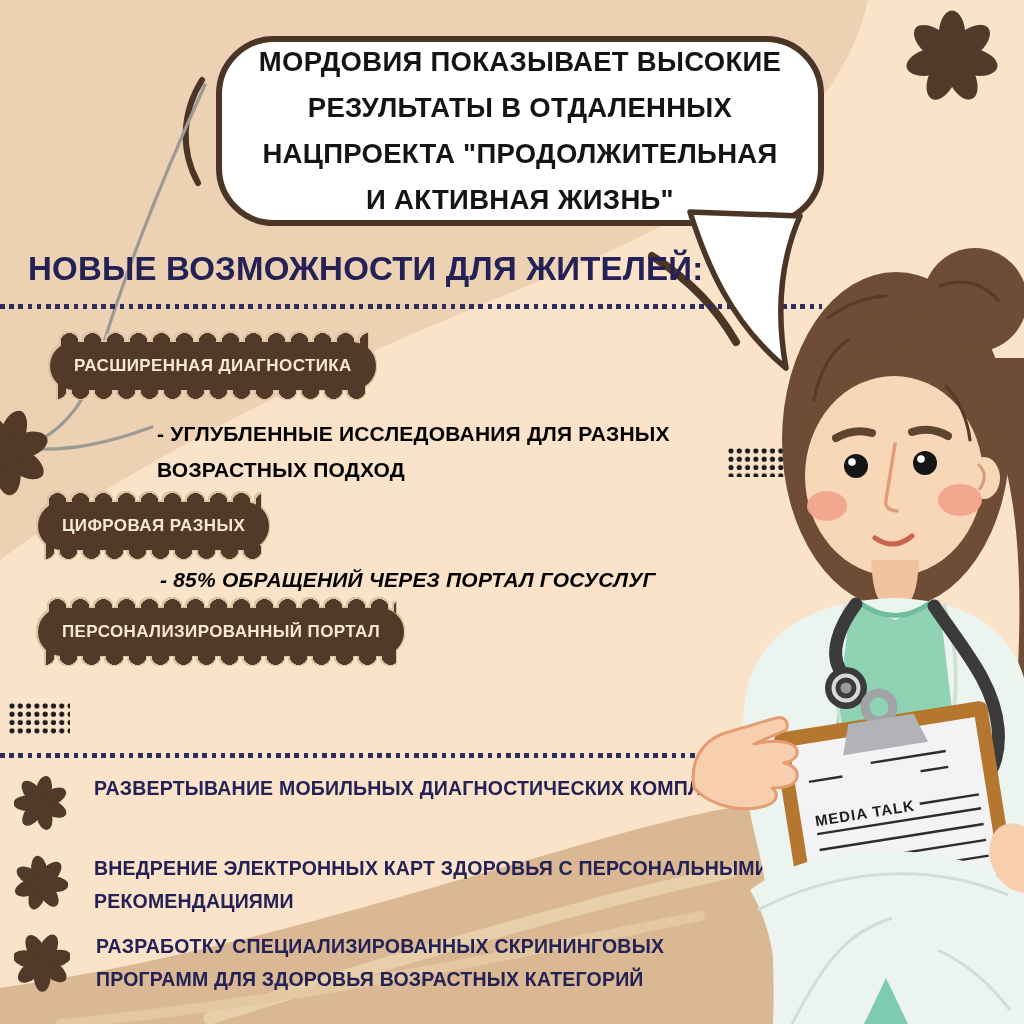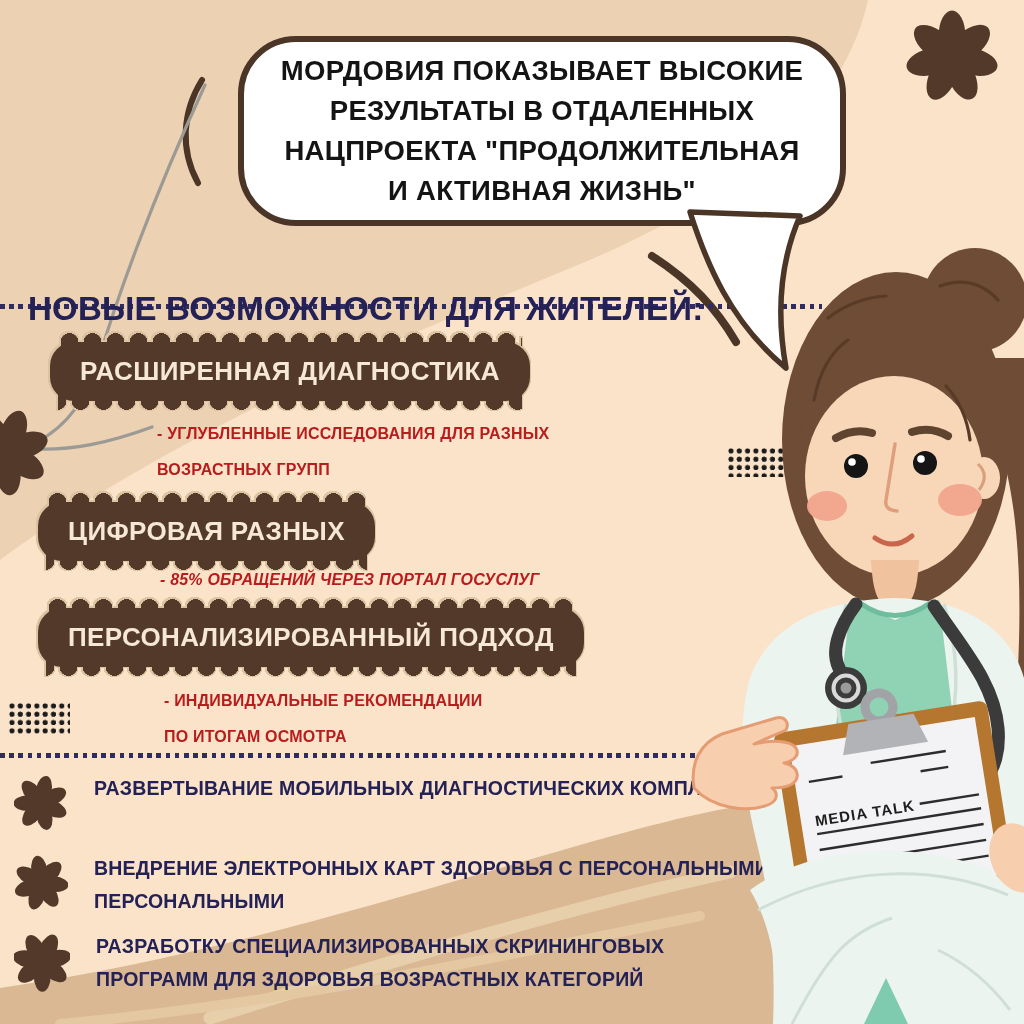--- a/index.html
+++ b/index.html
@@ -5,58 +5,58 @@
   html,body{margin:0;padding:0;background:#888;}
   .canvas{
     position:relative;width:1024px;height:1024px;margin:0 auto;overflow:hidden;
     background:#fbe3c9;font-family:"Liberation Sans",sans-serif;font-weight:700;
   }
   .abs{position:absolute;}
   svg{display:block;}
 
   
   .bubble{
-    left:238px;top:36px;width:596px;height:178px;
+    left:216px;top:36px;width:596px;height:178px;
     background:#ffffff;border:6px solid #4a3527;border-radius:58px;
-    display:flex;flex-direction:column;justify-content:center;align-items:center;
+    display:flex;flex-direction:column;justify-content:space-between;align-items:center;
     z-index:6;
   }
   .bubble-line{
     font-size:27.5px;line-height:40px;color:#141414;letter-spacing:.3px;
     text-align:center;white-space:nowrap;
   }
 
   .heading{
-    left:28px;top:250px;font-size:33px;color:#232155;letter-spacing:.2px;white-space:nowrap;z-index:3;margin-top:40px;
+    left:28px;top:250px;font-size:33px;color:#232155;letter-spacing:.2px;white-space:nowrap;z-index:3;
   }
   .dotline{
     height:5px;z-index:2;
     background:repeating-linear-gradient(90deg,#312c60 0 4.6px,transparent 4.6px 9.2px);
   }
   .dotline1{left:0;top:304px;width:822px;}
   .dotline2{left:0;top:753px;width:706px;}
 
   
   .badge{
     --c:#53392a;
     position:absolute;display:inline-block;background:var(--c);
-    border-radius:24px;padding:14px 30px;color:#f6e8d4;font-size:26px;letter-spacing:.4px;
+    border-radius:24px;padding:14px 24px;color:#f6e8d4;font-size:17px;letter-spacing:.4px;
     white-space:nowrap;z-index:3;
     filter:drop-shadow(1.5px 0 0 #dcc3a2) drop-shadow(-1.5px 0 0 #dcc3a2)
            drop-shadow(0 1.5px 0 #dcc3a2) drop-shadow(0 -1.5px 0 #dcc3a2);
   }
   .badge::before,.badge::after{
     content:"";position:absolute;left:8px;right:8px;height:18px;
     background-image:radial-gradient(circle closest-side,var(--c) 97%,transparent 100%);
     background-size:23px 18px;background-repeat:repeat-x;
   }
   .badge::before{top:-9px;}
   .badge::after{bottom:-9px;background-position:11px 0;}
 
-  .detail{position:absolute;color:#b91c1c;font-size:16px;line-height:36px;letter-spacing:.2px;white-space:nowrap;z-index:3;}
+  .detail{position:absolute;color:#000000;font-size:21px;line-height:36px;letter-spacing:.2px;white-space:nowrap;z-index:3;}
   .detail div{min-height:36px;}
 
   .dotgrid{
     position:absolute;width:62px;height:30px;z-index:2;
     background-image:radial-gradient(circle at 4px 4px,#1c1c1c 2.45px,transparent 2.85px);
     background-size:8.3px 8.3px;
   }
   .grid-right{left:727px;top:447px;}
   .grid-left{left:8px;top:702px;height:34px;}
 
@@ -109,52 +109,48 @@
     <div class="bubble-line">НАЦПРОЕКТА "ПРОДОЛЖИТЕЛЬНАЯ</div>
     <div class="bubble-line">И АКТИВНАЯ ЖИЗНЬ"</div>
   </div>
 
   <div class="abs heading">НОВЫЕ ВОЗМОЖНОСТИ ДЛЯ ЖИТЕЛЕЙ:</div>
   <div class="abs dotline dotline1"></div>
 
   <div class="badge" style="left:50px;top:342px;">РАСШИРЕННАЯ ДИАГНОСТИКА</div>
   <div class="detail" style="left:157px;top:416px;">
     <div>- УГЛУБЛЕННЫЕ ИССЛЕДОВАНИЯ ДЛЯ РАЗНЫХ</div>
-    <div>ВОЗРАСТНЫХ ГРУПП</div>
+    <div>ВОЗРАСТНЫХ ПОДХОД</div>
   </div>
   <div class="dotgrid grid-right"></div>
 
   <div class="badge" style="left:38px;top:502px;">ЦИФРОВАЯ РАЗНЫХ</div>
   <div class="detail" style="left:160px;top:562px;font-style:italic;">
     <div>- 85% ОБРАЩЕНИЙ ЧЕРЕЗ ПОРТАЛ ГОСУСЛУГ</div>
   </div>
 
-  <div class="badge" style="left:38px;top:608px;">ПЕРСОНАЛИЗИРОВАННЫЙ ПОДХОД</div>
-  <div class="detail" style="left:164px;top:684px;line-height:33px;">
-    <div>- ИНДИВИДУАЛЬНЫЕ РЕКОМЕНДАЦИИ</div>
-    <div>ПО ИТОГАМ ОСМОТРА</div>
-  </div>
+  <div class="badge" style="left:38px;top:608px;">ПЕРСОНАЛИЗИРОВАННЫЙ ПОРТАЛ</div>
   <div class="dotgrid grid-left"></div>
   <div class="abs dotline dotline2"></div>
 
   <div class="footer-item" style="top:772px;">
     <svg class="footer-flower" width="54" height="58" viewBox="-30 -31 60 62">
         <use href="#flower" transform="scale(1.02) rotate(12)"></use>
       </svg>
     <div class="footer-text">
       <div>РАЗВЕРТЫВАНИЕ МОБИЛЬНЫХ ДИАГНОСТИЧЕСКИХ КОМПЛЕКСОВ</div>
     </div>
   </div>
   <div class="footer-item" style="top:852px;">
     <svg class="footer-flower" width="54" height="58" viewBox="-30 -31 60 62">
         <use href="#flower" transform="scale(1.02) rotate(-8)"></use>
       </svg>
     <div class="footer-text">
       <div>ВНЕДРЕНИЕ ЭЛЕКТРОННЫХ КАРТ ЗДОРОВЬЯ С ПЕРСОНАЛЬНЫМИ</div>
-      <div>ПЕРСОНАЛЬНЫМИ</div>
+      <div>РЕКОМЕНДАЦИЯМИ</div>
     </div>
   </div>
   <div class="footer-item" style="top:930px;">
     <svg class="footer-flower" width="56" height="60" viewBox="-30 -31 60 62">
         <use href="#flower" transform="scale(1.06) rotate(25)"></use>
       </svg>
     <div class="footer-text">
       <div>РАЗРАБОТКУ СПЕЦИАЛИЗИРОВАННЫХ СКРИНИНГОВЫХ</div>
       <div>ПРОГРАММ ДЛЯ ЗДОРОВЬЯ ВОЗРАСТНЫХ КАТЕГОРИЙ</div>
     </div>

